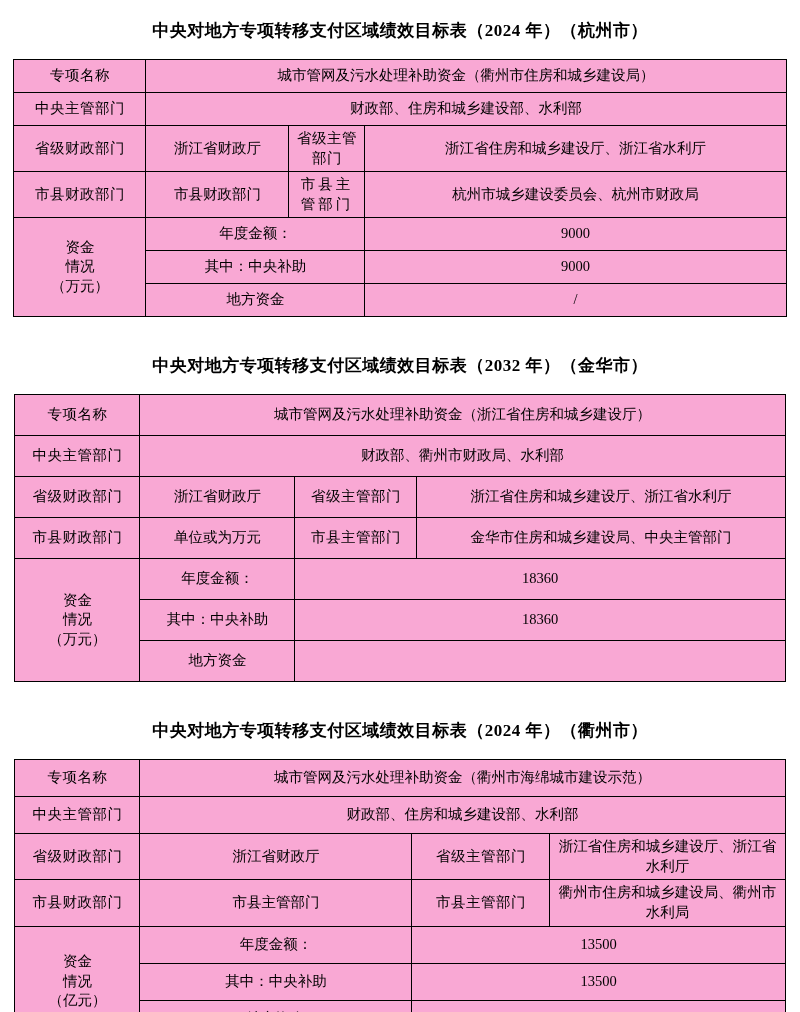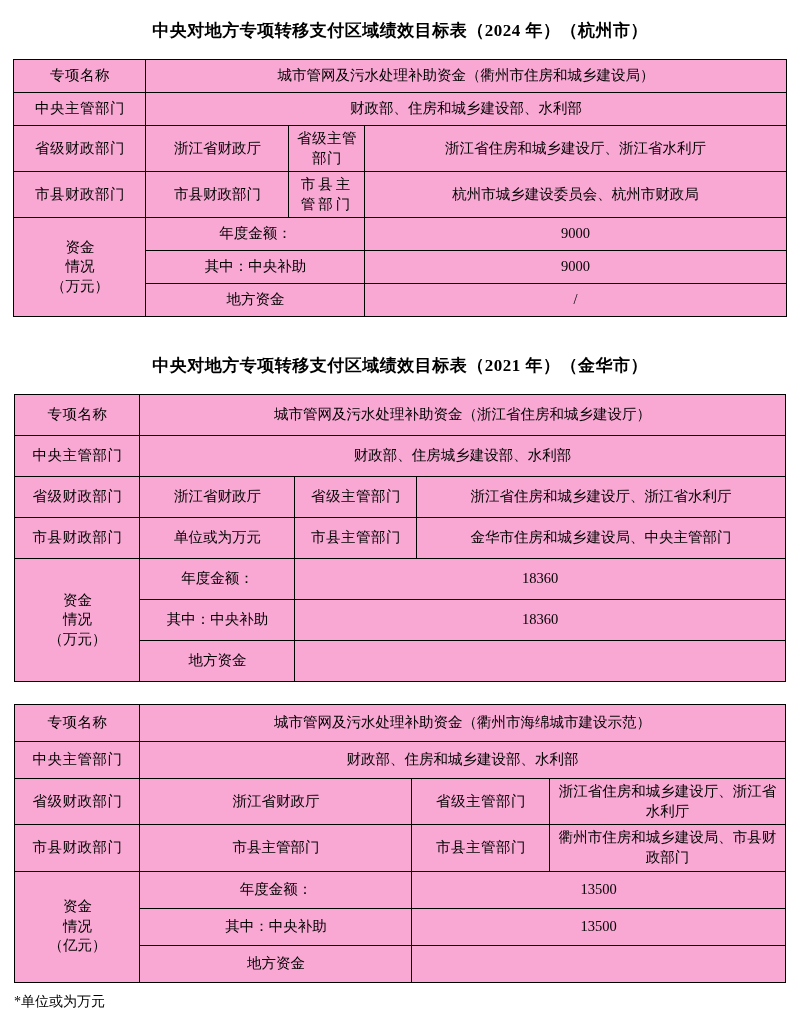--- a/index.html
+++ b/index.html
@@ -136,36 +136,36 @@
           <td colspan="2">地方资金</td>
           <td>/</td>
         </tr>
       </tbody>
     </table>
   </div>
 
   <div class="gap-mid"></div>
 
   <div class="section">
-    <div class="doc-title">中央对地方专项转移支付区域绩效目标表（2021 年）（金华市）</div>
+    <div class="doc-title">中央对地方专项转移支付区域绩效目标表（2032 年）（金华市）</div>
     <table class="tbl t2">
       <colgroup>
         <col class="c1">
           <col class="c2">
           <col class="c3">
           <col class="c4">
       </colgroup>
       <tbody>
         <tr>
           <td class="lbl">专项名称</td>
           <td colspan="3">城市管网及污水处理补助资金（浙江省住房和城乡建设厅）</td>
         </tr>
         <tr>
           <td class="lbl">中央主管部门</td>
-          <td colspan="3">财政部、住房城乡建设部、水利部</td>
+          <td colspan="3">财政部、衢州市财政局、水利部</td>
         </tr>
         <tr>
           <td class="lbl">省级财政部门</td>
           <td>浙江省财政厅</td>
           <td class="lbl">省级主管部门</td>
           <td>浙江省住房和城乡建设厅、浙江省水利厅</td>
         </tr>
         <tr>
           <td class="lbl">市县财政部门</td>
           <td>单位或为万元</td>
@@ -189,20 +189,21 @@
           <td>地方资金</td>
           <td colspan="2"></td>
         </tr>
       </tbody>
     </table>
   </div>
 
   <div class="gap-mid"></div>
 
   <div class="section">
+    <div class="doc-title">中央对地方专项转移支付区域绩效目标表（2024 年）（衢州市）</div>
     <table class="tbl t3">
       <colgroup>
         <col class="c1">
           <col class="c2">
           <col class="c3">
           <col class="c4">
       </colgroup>
       <tbody>
         <tr>
           <td class="lbl">专项名称</td>
@@ -215,21 +216,21 @@
         <tr class="tall">
           <td class="lbl">省级财政部门</td>
           <td>浙江省财政厅</td>
           <td class="lbl">省级主管部门</td>
           <td>浙江省住房和城乡建设厅、浙江省水利厅</td>
         </tr>
         <tr class="tall">
           <td class="lbl">市县财政部门</td>
           <td>市县主管部门</td>
           <td class="lbl">市县主管部门</td>
-          <td>衢州市住房和城乡建设局、市县财政部门</td>
+          <td>衢州市住房和城乡建设局、衢州市水利局</td>
         </tr>
         <tr>
           <td rowspan="3">
             <div>资金</div>
             <div>情况</div>
             <div>（亿元）</div>
           </td>
           <td>年度金额：</td>
           <td colspan="2">13500</td>
         </tr>

